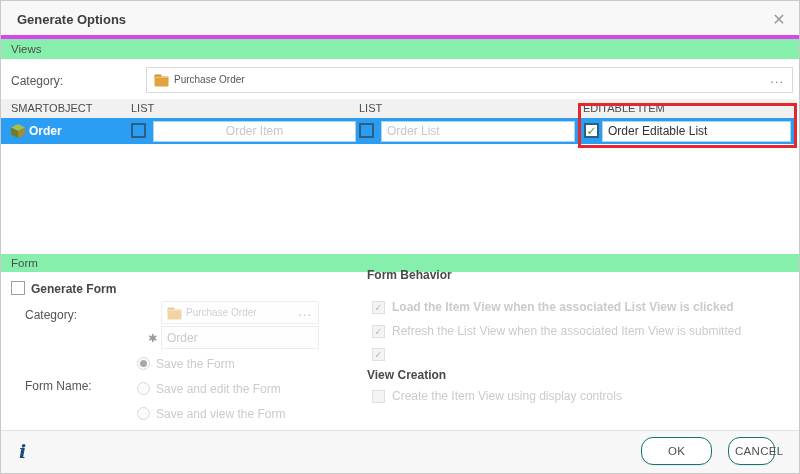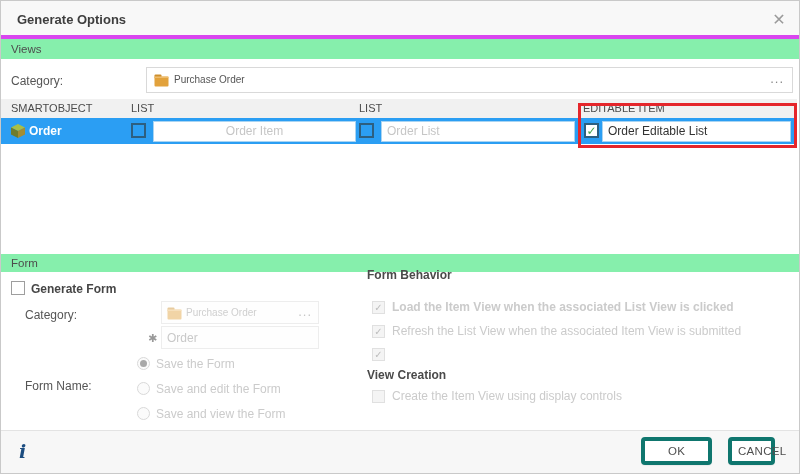--- a/index.html
+++ b/index.html
@@ -45,21 +45,21 @@
   .radio.sel::after{content:"";width:7px;height:7px;border-radius:50%;background:#a8a8a8;}
   .rlbl{position:absolute;left:155px;font-size:12px;color:#cbcbcb;line-height:14px;white-space:nowrap;}
   .subhead{font-size:12px;font-weight:700;color:#4a4a4a;}
   .dcb{position:absolute;left:371px;width:13px;height:13px;box-sizing:border-box;border:1px solid #e0e0e0;background:#f4f4f4;display:flex;align-items:center;justify-content:center;}
   .dcb.on::after{content:"✓";color:#bdbdbd;font-size:10px;font-weight:700;}
   .dlbl{position:absolute;left:391px;font-size:12px;color:#cbcbcb;line-height:13px;white-space:nowrap;}
 
   
   .footer{left:0;top:429px;width:100%;height:45px;background:#f7f7f7;border-top:1px solid #e3e3e3;box-sizing:border-box;}
   .info{left:18px;top:9px;font-family:"DejaVu Serif","Liberation Serif",serif;font-style:italic;font-weight:700;font-size:19px;color:#1c4d80;}
-  .btn{position:absolute;top:6px;height:28px;background:#fff;border:4px solid #0f766e;border-radius:4px;font-family:"Liberation Sans",sans-serif;font-size:11.5px;color:#4f4f4f;letter-spacing:.3px;cursor:pointer;box-shadow:0 1px 1px rgba(0,0,0,.05);}
+  .btn{position:absolute;top:6px;height:28px;background:#fff;border:1px solid #0f766e;border-radius:12px;font-family:"Liberation Sans",sans-serif;font-size:11.5px;color:#4f4f4f;letter-spacing:.3px;cursor:pointer;box-shadow:0 1px 1px rgba(0,0,0,.05);}
 </style>
 </head>
 <body>
 
 <div id="dlg">
 
   <div class="abs titlebar">
     <div class="abs title">Generate Options</div>
     <div class="abs close">✕</div>
   </div>

